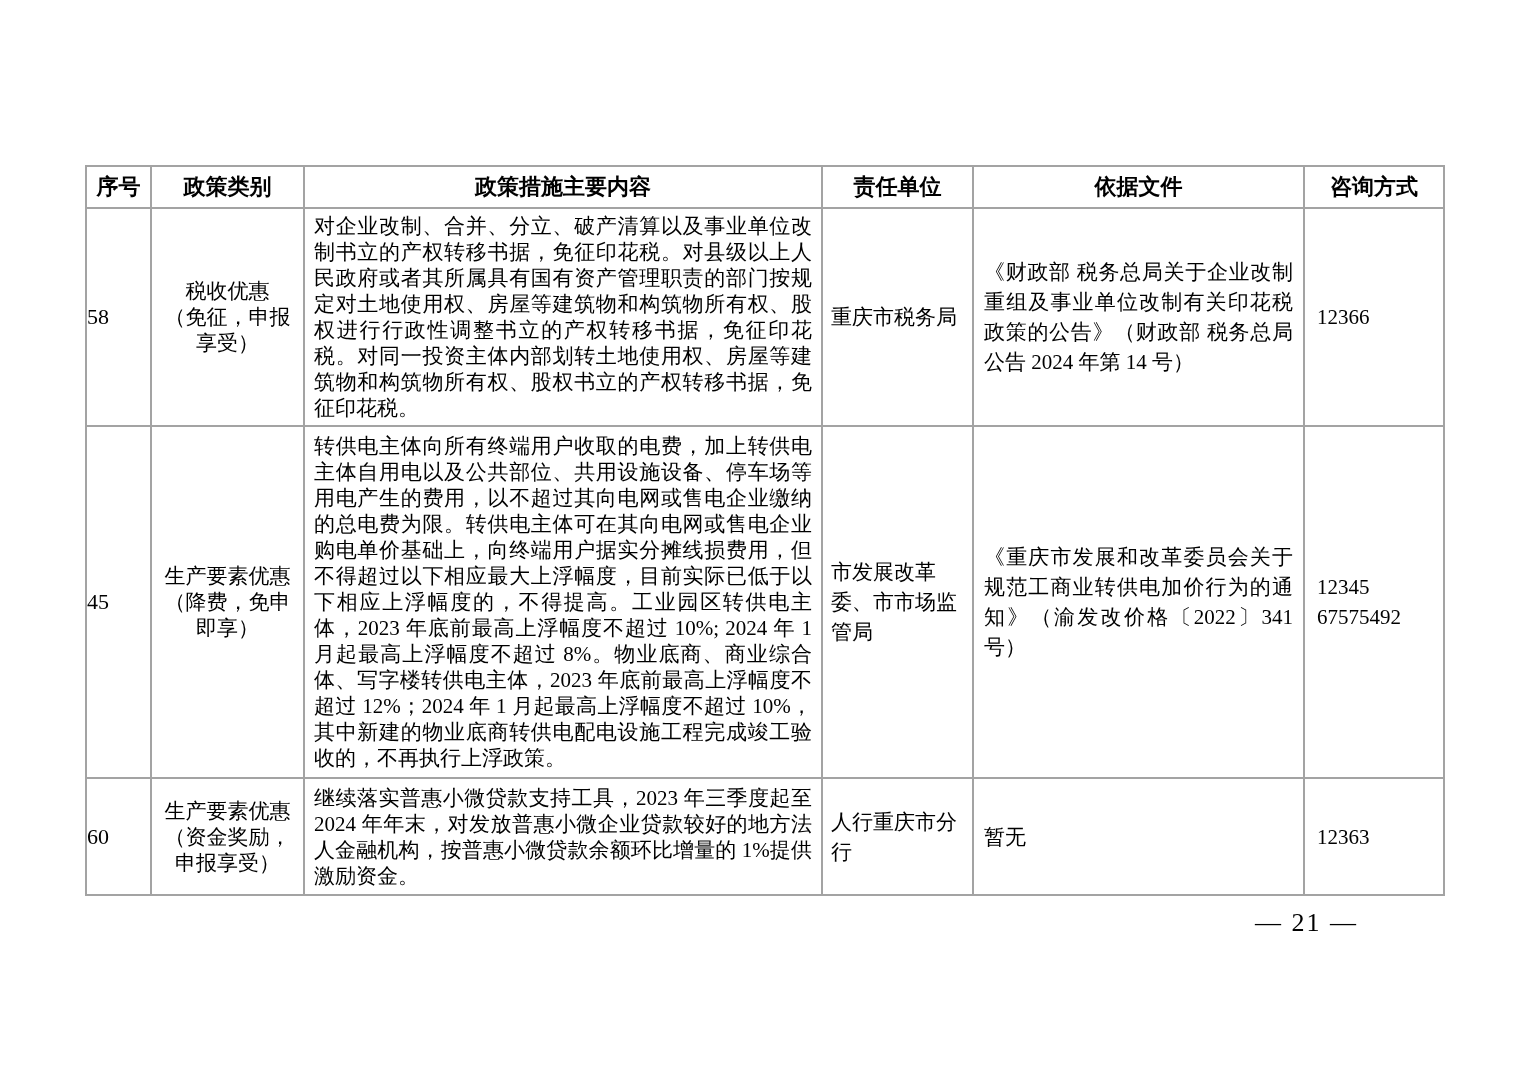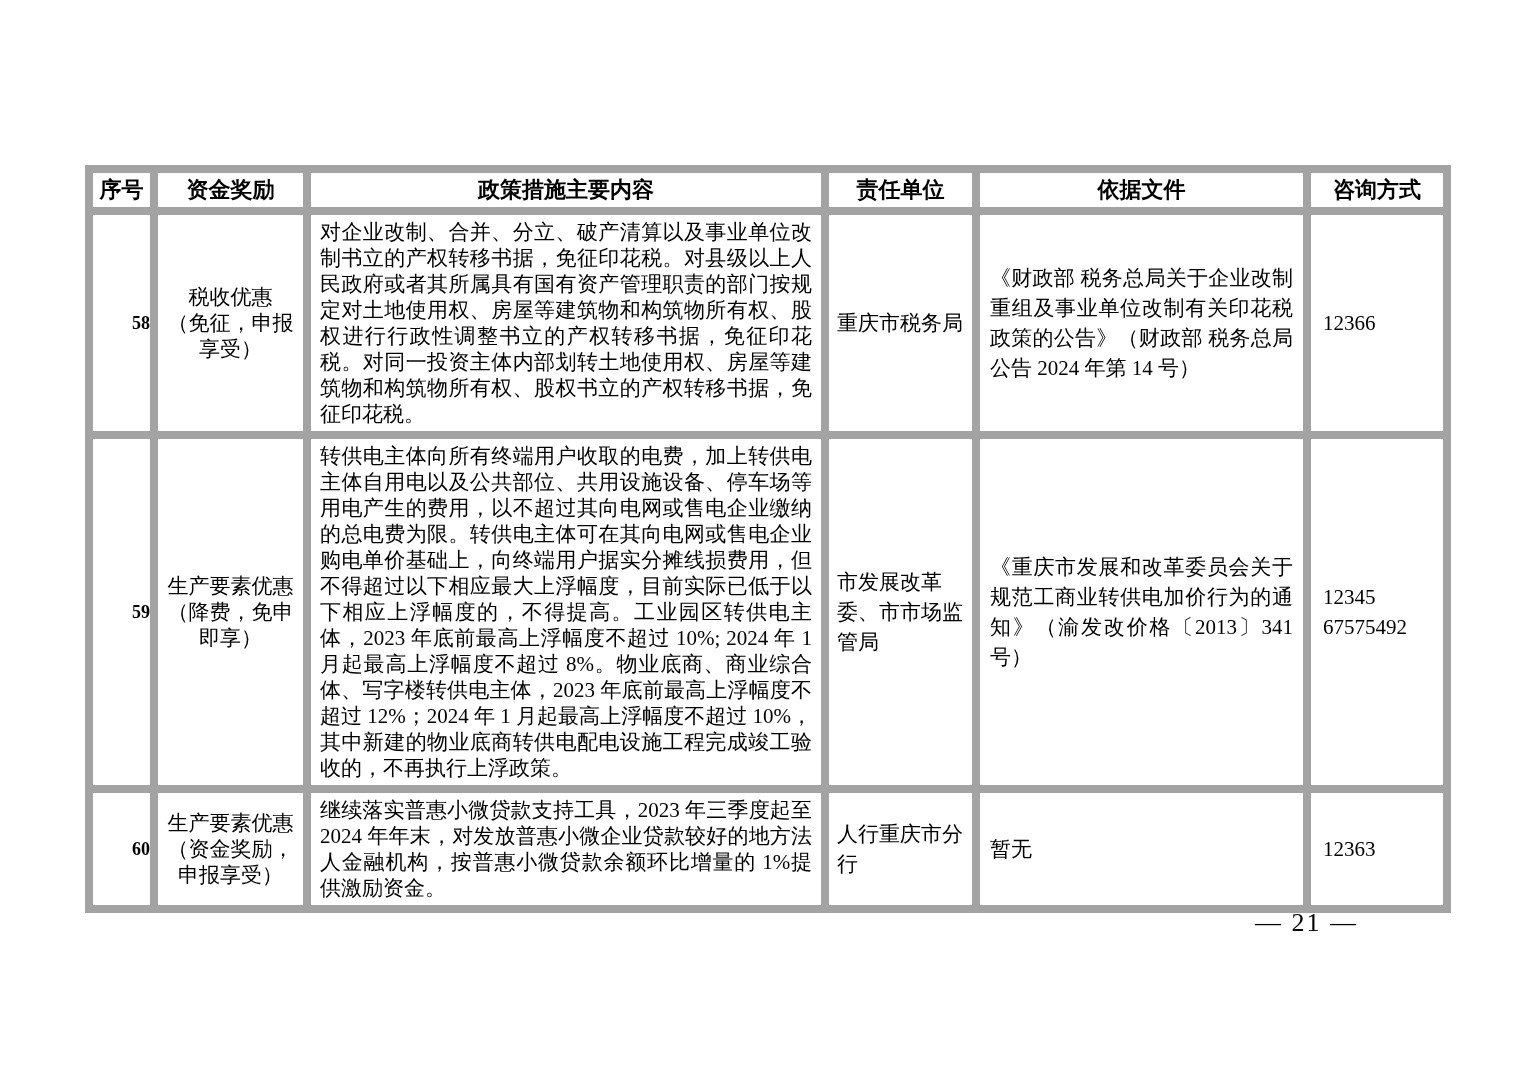--- a/index.html
+++ b/index.html
@@ -17,41 +17,40 @@
     background: #ffffff;
   }
   table.policy-table {
     position: absolute;
     left: 85px; top: 165px;
     width: 1358px;
     border-collapse: collapse;
     table-layout: fixed;
   }
   .policy-table th, .policy-table td {
-    border: 8px solid #a3a3a3;
+    border: 2px solid #a3a3a3;
     vertical-align: middle;
     color: #000;
   }
   .policy-table th {
     font-family: "Liberation Sans", "DejaVu Sans", sans-serif;
     font-weight: bold;
     font-size: 22px;
     height: 42px;
     text-align: center;
     padding: 2px 4px;
   }
   .policy-table td {
     font-size: 21px;
     line-height: 26px;
     border-radius: 17px;
   }
   td.col-no {
-    text-align: right;
-    font-size: 18px;
-    font-weight: bold;
+    text-align: left;
+    font-size: 22px;
   }
   td.col-category {
     text-align: center;
     white-space: pre-line;
     padding: 9px 6px;
   }
   td.col-content {
     text-align: justify;
     text-justify: inter-ideograph;
     padding: 4px 9px;
@@ -95,48 +94,48 @@
       <col style="width:65px">
       <col style="width:153px">
       <col style="width:518px">
       <col style="width:151px">
       <col style="width:331px">
       <col style="width:140px">
     </colgroup>
     <thead>
       <tr>
         <th>序号</th>
-        <th>资金奖励</th>
+        <th>政策类别</th>
         <th>政策措施主要内容</th>
         <th>责任单位</th>
         <th>依据文件</th>
         <th>咨询方式</th>
       </tr>
     </thead>
     <tbody>
       <tr style="height:217px;">
         <td class="col-no">58</td>
         <td class="col-category">税收优惠
 （免征，申报
 享受）</td>
         <td class="col-content">对企业改制、合并、分立、破产清算以及事业单位改制书立的产权转移书据，免征印花税。对县级以上人民政府或者其所属具有国有资产管理职责的部门按规定对土地使用权、房屋等建筑物和构筑物所有权、股权进行行政性调整书立的产权转移书据，免征印花税。对同一投资主体内部划转土地使用权、房屋等建筑物和构筑物所有权、股权书立的产权转移书据，免征印花税。</td>
         <td class="col-unit">重庆市税务局</td>
         <td class="col-basis">《财政部 税务总局关于企业改制重组及事业单位改制有关印花税政策的公告》（财政部 税务总局公告 2024 年第 14 号）</td>
         <td class="col-contact">12366</td>
       </tr>
       <tr style="height:352px;">
-        <td class="col-no">59</td>
+        <td class="col-no">45</td>
         <td class="col-category">生产要素优惠
 （降费，免申
 即享）</td>
         <td class="col-content">转供电主体向所有终端用户收取的电费，加上转供电主体自用电以及公共部位、共用设施设备、停车场等用电产生的费用，以不超过其向电网或售电企业缴纳的总电费为限。转供电主体可在其向电网或售电企业购电单价基础上，向终端用户据实分摊线损费用，但不得超过以下相应最大上浮幅度，目前实际已低于以下相应上浮幅度的，不得提高。工业园区转供电主体，2023 年底前最高上浮幅度不超过 10%; 2024 年 1 月起最高上浮幅度不超过 8%。物业底商、商业综合体、写字楼转供电主体，2023 年底前最高上浮幅度不超过 12%；2024 年 1 月起最高上浮幅度不超过 10%，其中新建的物业底商转供电配电设施工程完成竣工验收的，不再执行上浮政策。</td>
         <td class="col-unit">市发展改革
 委、市市场监
 管局</td>
-        <td class="col-basis">《重庆市发展和改革委员会关于规范工商业转供电加价行为的通知》（渝发改价格〔2013〕341 号）</td>
+        <td class="col-basis">《重庆市发展和改革委员会关于规范工商业转供电加价行为的通知》（渝发改价格〔2022〕341 号）</td>
         <td class="col-contact">12345
 67575492</td>
       </tr>
       <tr style="height:117px;">
         <td class="col-no">60</td>
         <td class="col-category">生产要素优惠
 （资金奖励，
 申报享受）</td>
         <td class="col-content">继续落实普惠小微贷款支持工具，2023 年三季度起至 2024 年年末，对发放普惠小微企业贷款较好的地方法人金融机构，按普惠小微贷款余额环比增量的 1%提供激励资金。</td>
         <td class="col-unit">人行重庆市分

